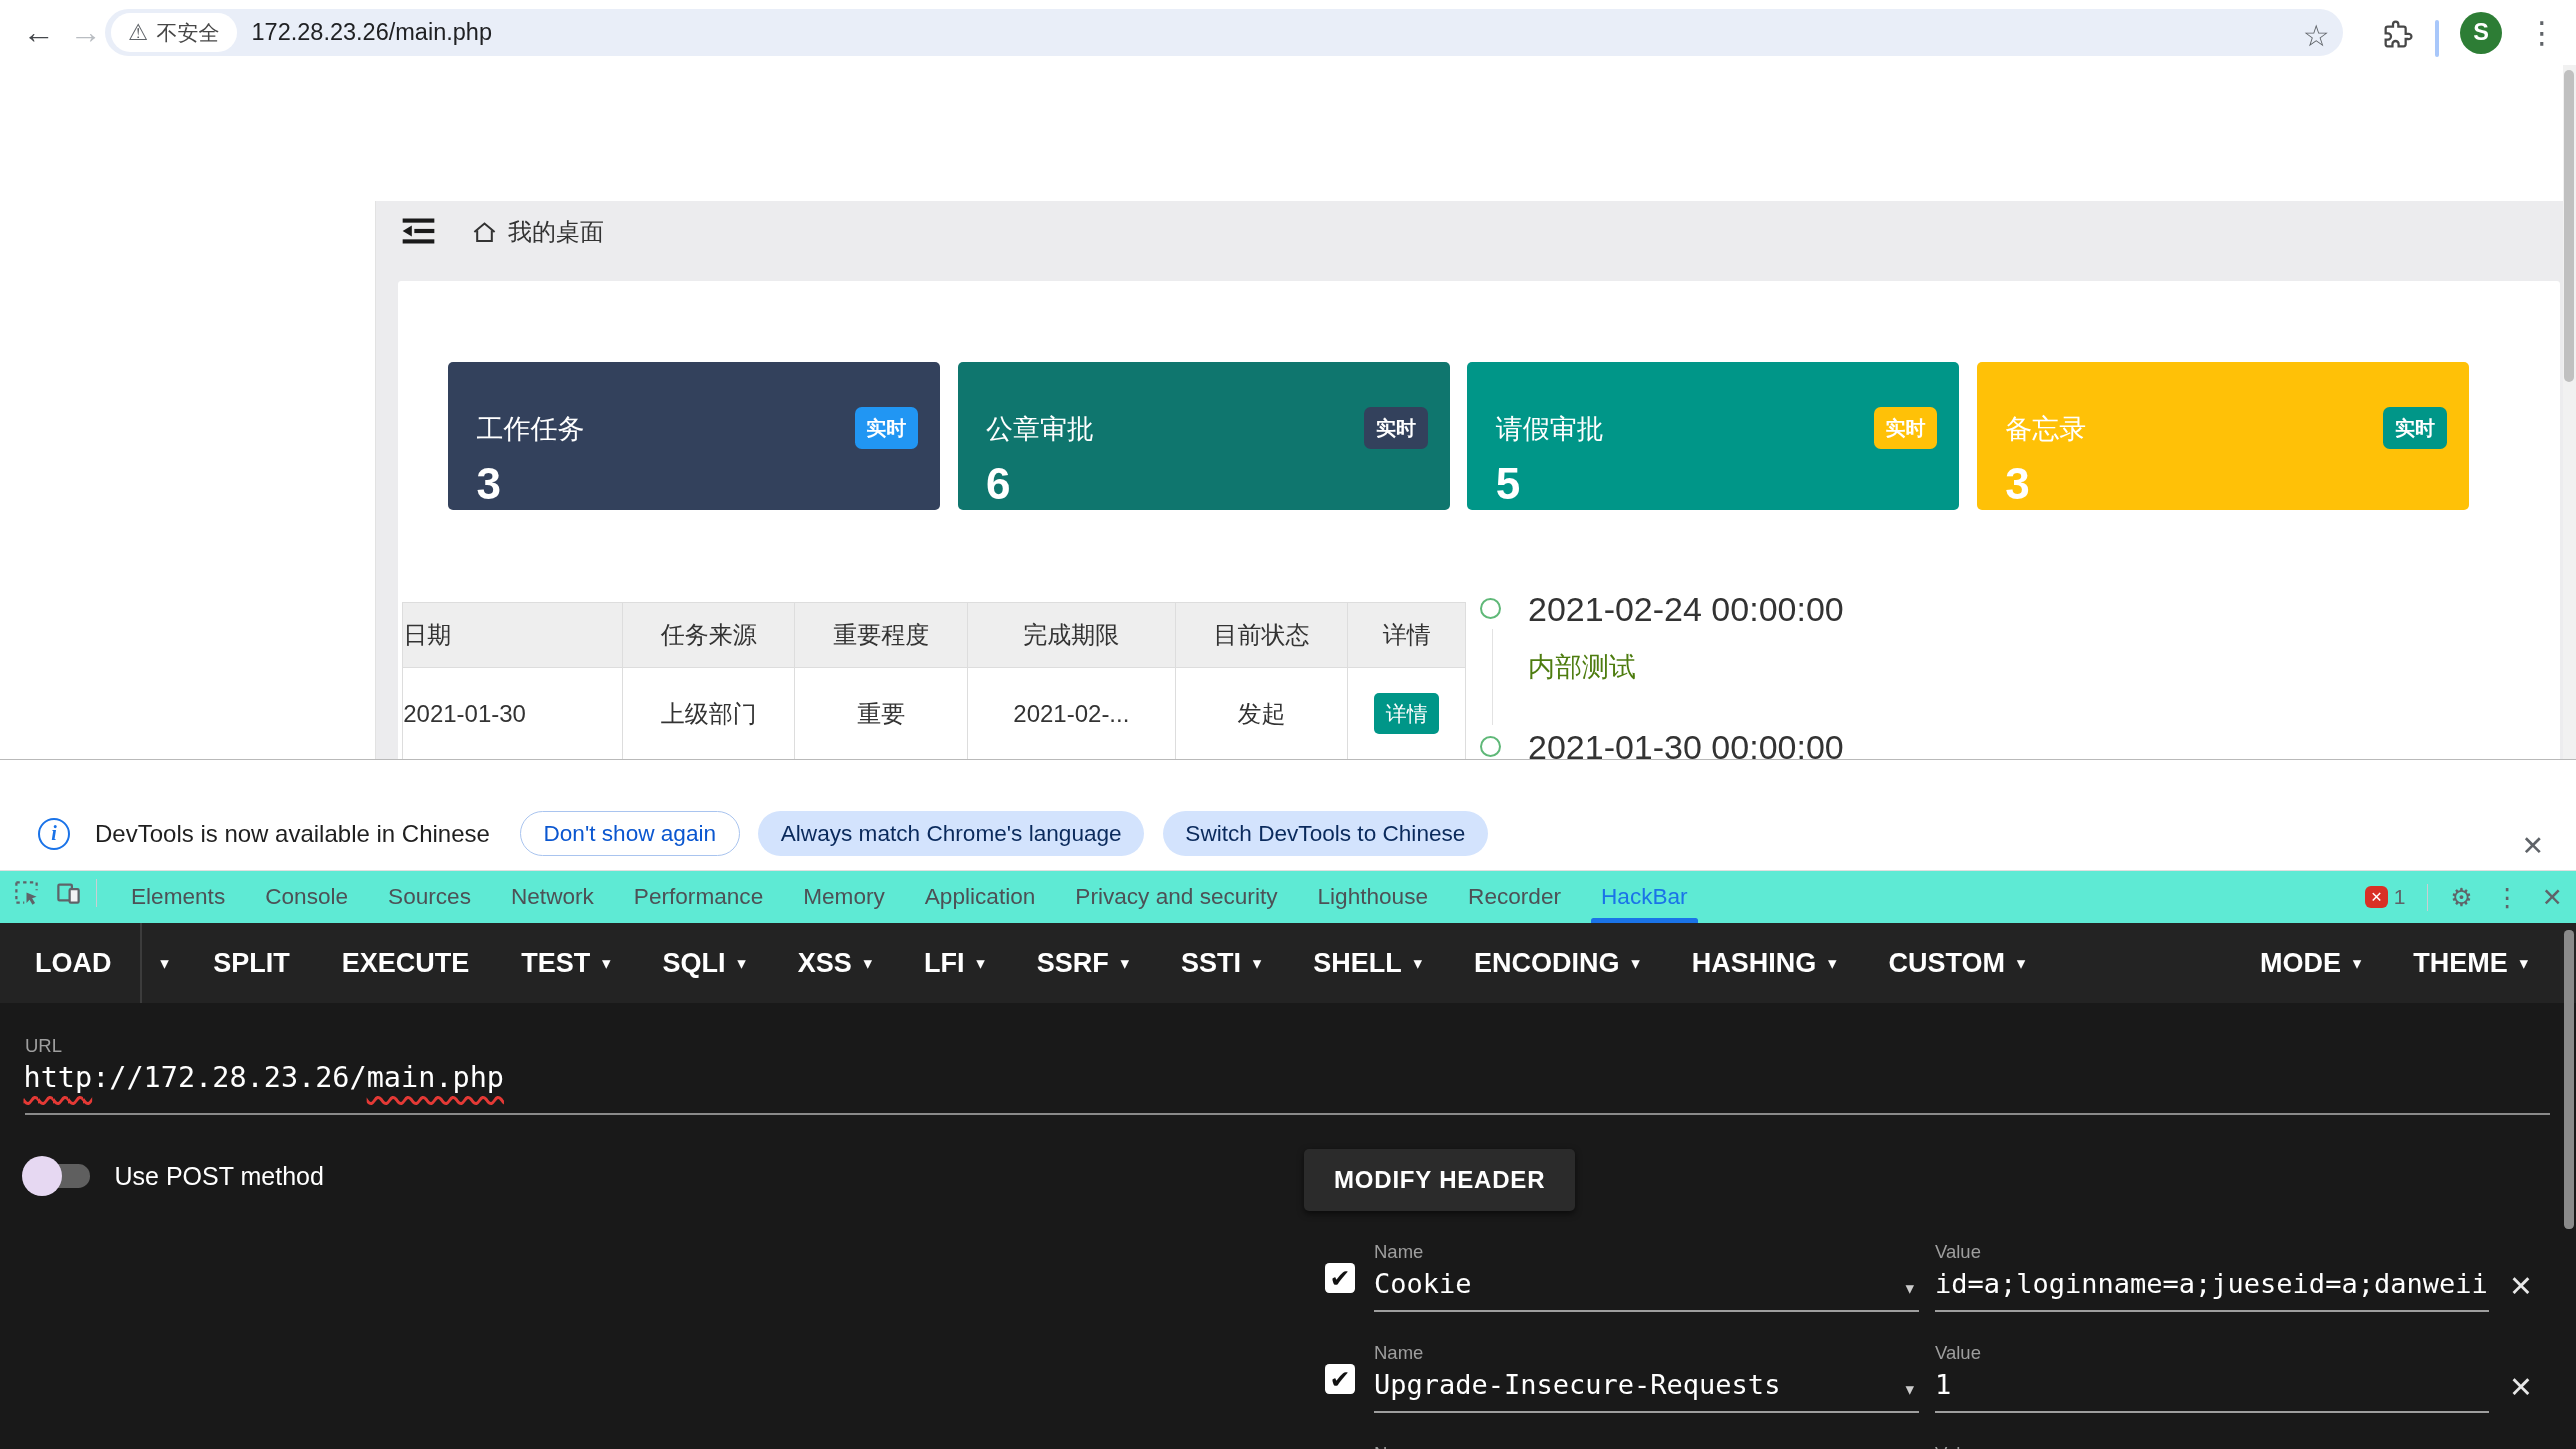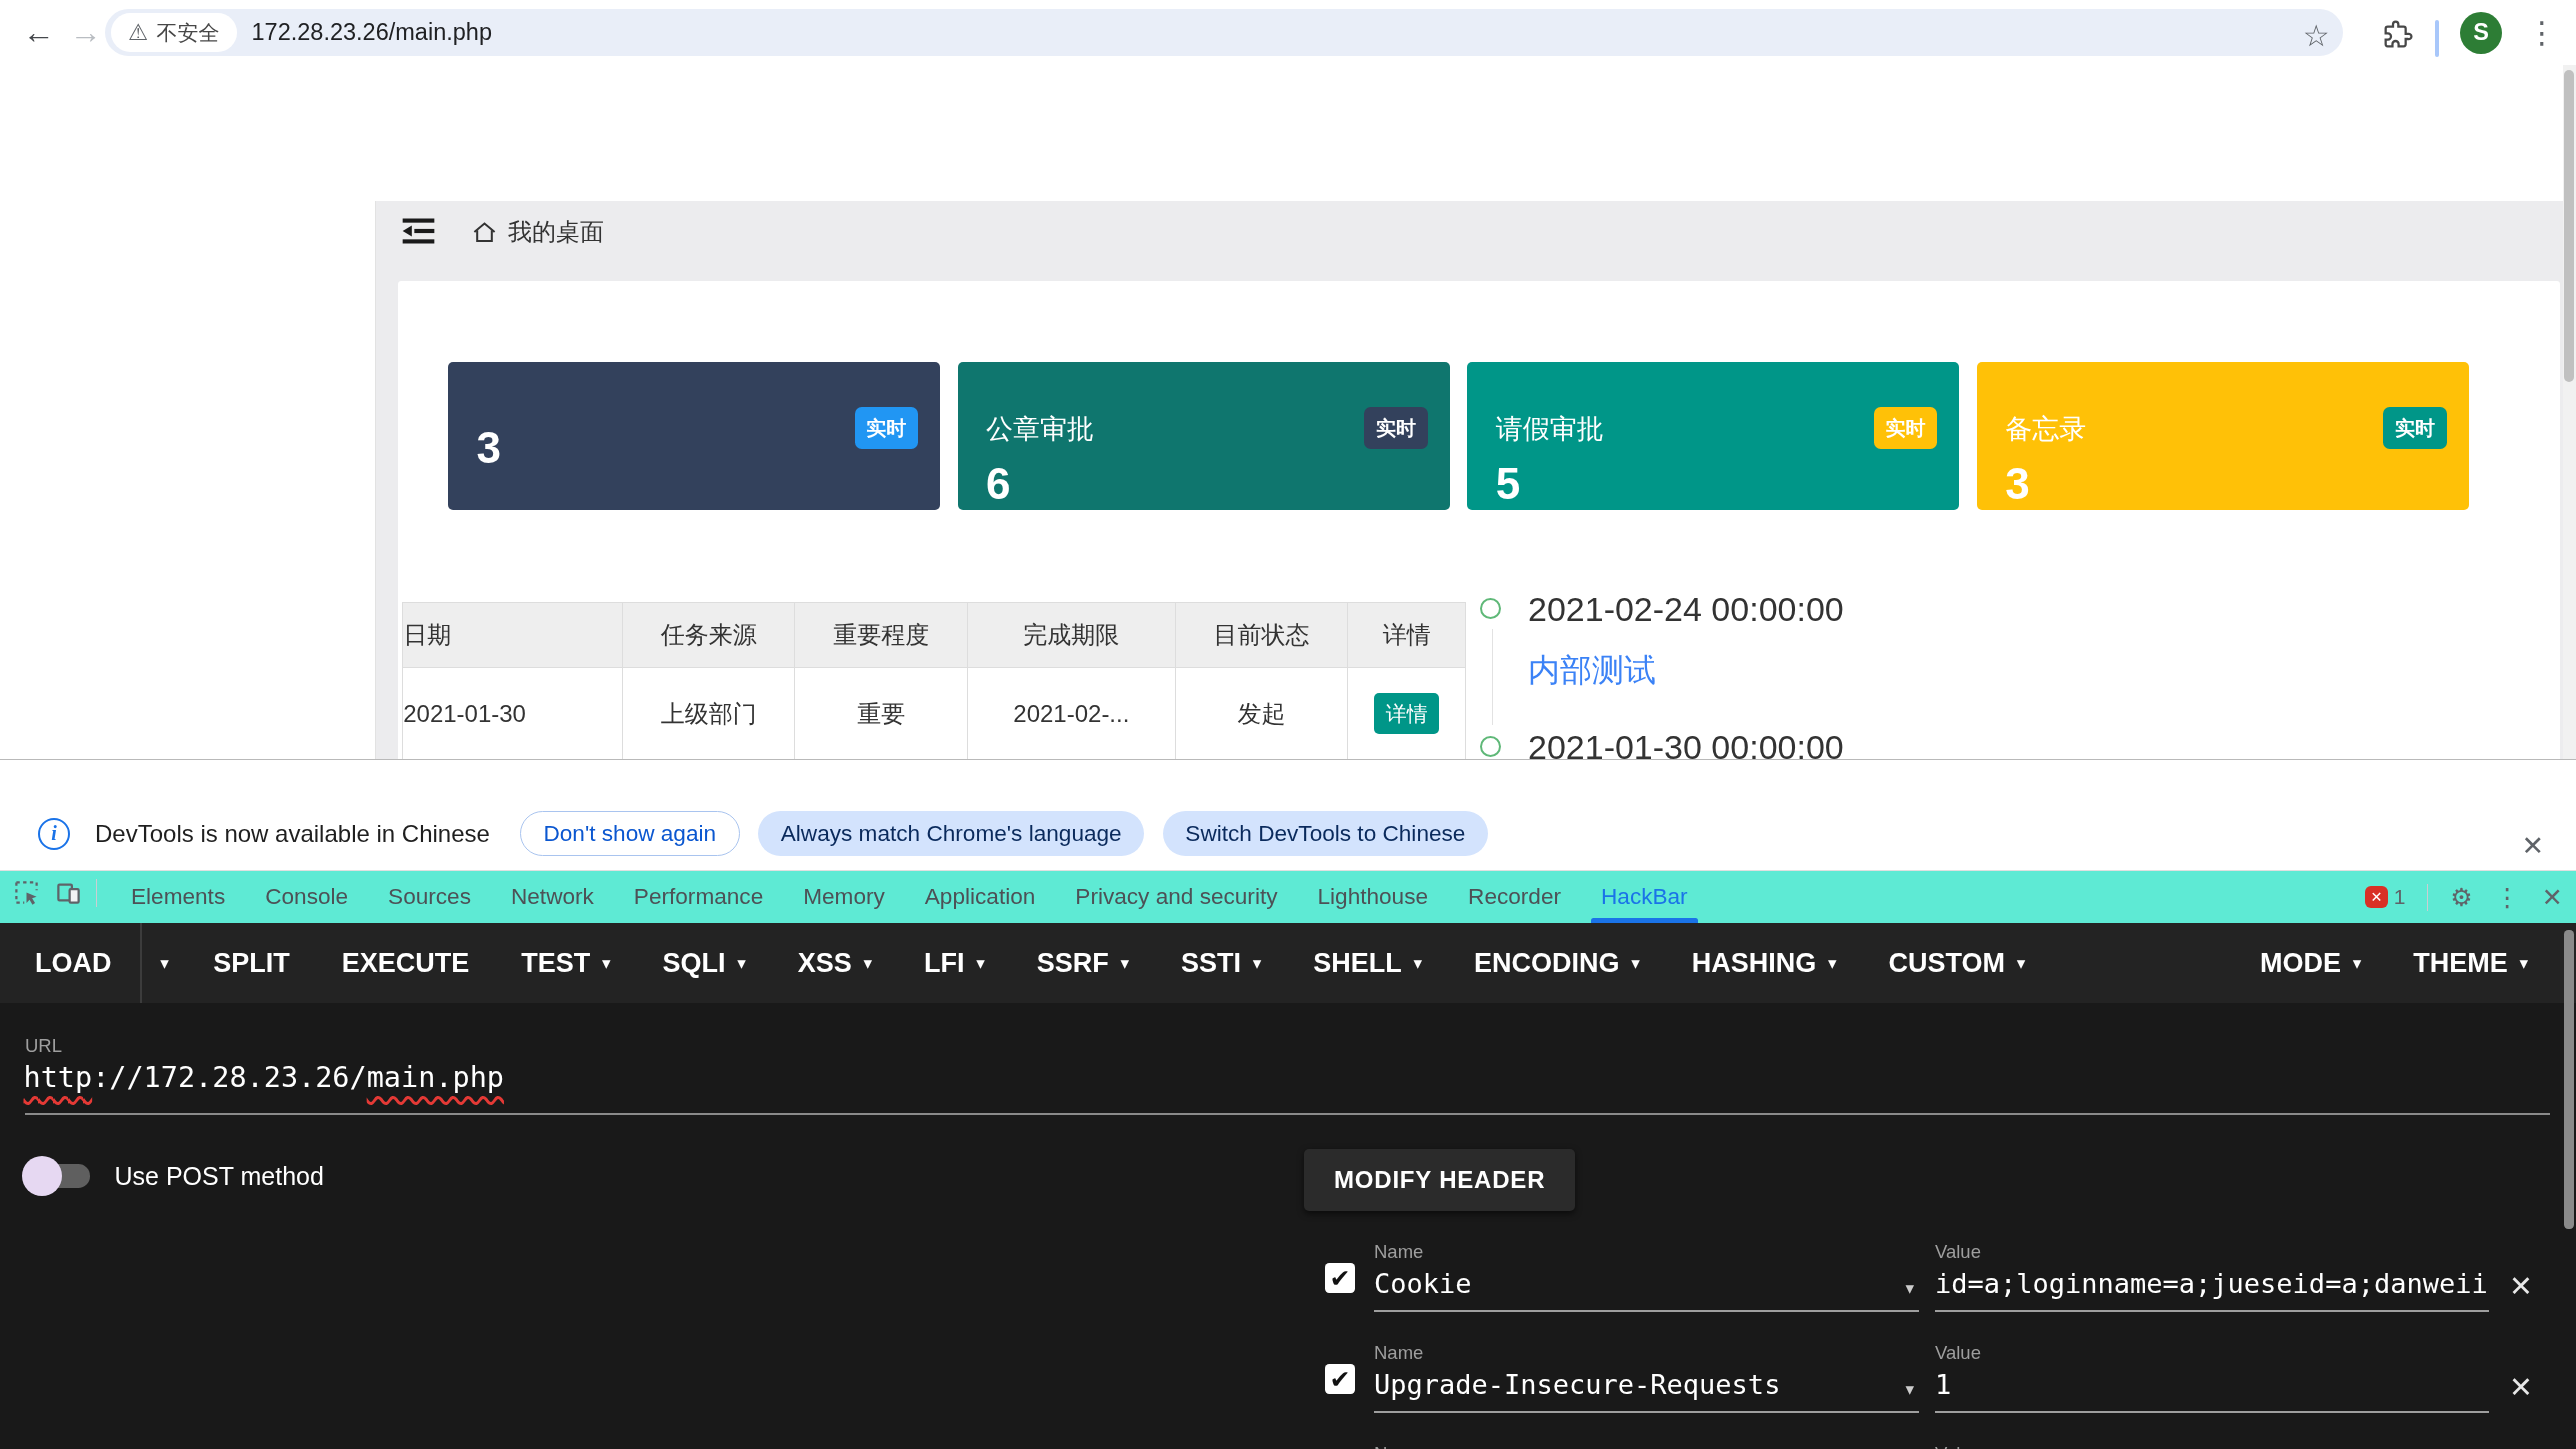--- a/index.html
+++ b/index.html
@@ -69,21 +69,21 @@
   table.task th:first-child, table.task td:first-child { text-align:left; }
   .detail-btn { display:inline-block; background:#009688; color:#fff; font-size:21px;
           padding:6.7px 11.7px; border-radius:5px; }
 
   .timeline { position:absolute; left:1082px; top:309px; }
   .tl-item { position:relative; padding-left:48px; height:138px; }
   .tl-dot { position:absolute; left:0; top:8.4px; width:21px; height:21px; background:#fff;
             border:2.5px solid #5fb878; border-radius:50%; }
   .tl-line { position:absolute; left:11.7px; top:39px; width:1.7px; height:96px; background:#e2e2e2; }
   .tl-time { font-size:34px; line-height:39px; color:#333; }
-  .tl-desc { margin-top:20px; font-size:32px; color:#3b82f6; }
+  .tl-desc { margin-top:20px; font-size:27px; color:#4d7c0f; }
 
   .page-scrollbar { position:absolute; right:0; top:65px; width:13.4px; height:694px; background:#f1f1f1; z-index:5; }
   .page-scroll-thumb { position:absolute; right:1.7px; top:5px; width:10px; height:312px; background:#c0c0c0; border-radius:5px; }
 
   
   .devtools { position:absolute; left:0; top:759px; width:100%; height:690px; border-top:0.8px solid #b9b9b9;
               display:flex; flex-direction:column; background:#191919; }
   .dt-notice { height:111px; background:#fff; border-bottom:0.8px solid #e0e0e0; display:flex;
                align-items:center; padding:37px 38px 0 38px; position:relative; }
   .info-icon { width:32px; height:32px; border:2.5px solid #1a73e8; border-radius:50%; color:#1a73e8;
@@ -203,20 +203,21 @@
         <path d="M3 11.5 12 4l9 7.5"></path>
         <path d="M5.5 10v9.5h13V10"></path>
       </svg>
       <span>我的桌面</span>
     </div>
 
     <div class="panel">
 
       <div class="cards">
           <div class="card" style="background: rgb(51, 65, 92);">
+          <div class="card-label">工作任务</div>
           <div class="card-count">3</div>
           <span class="card-badge" style="background: rgb(33, 150, 243);">实时</span>
         </div>
           <div class="card" style="background: #0f766e;">
           <div class="card-label">公章审批</div>
           <div class="card-count">6</div>
           <span class="card-badge" style="background: rgb(51, 65, 92);">实时</span>
         </div>
           <div class="card" style="background: rgb(0, 150, 136);">
           <div class="card-label">请假审批</div>

